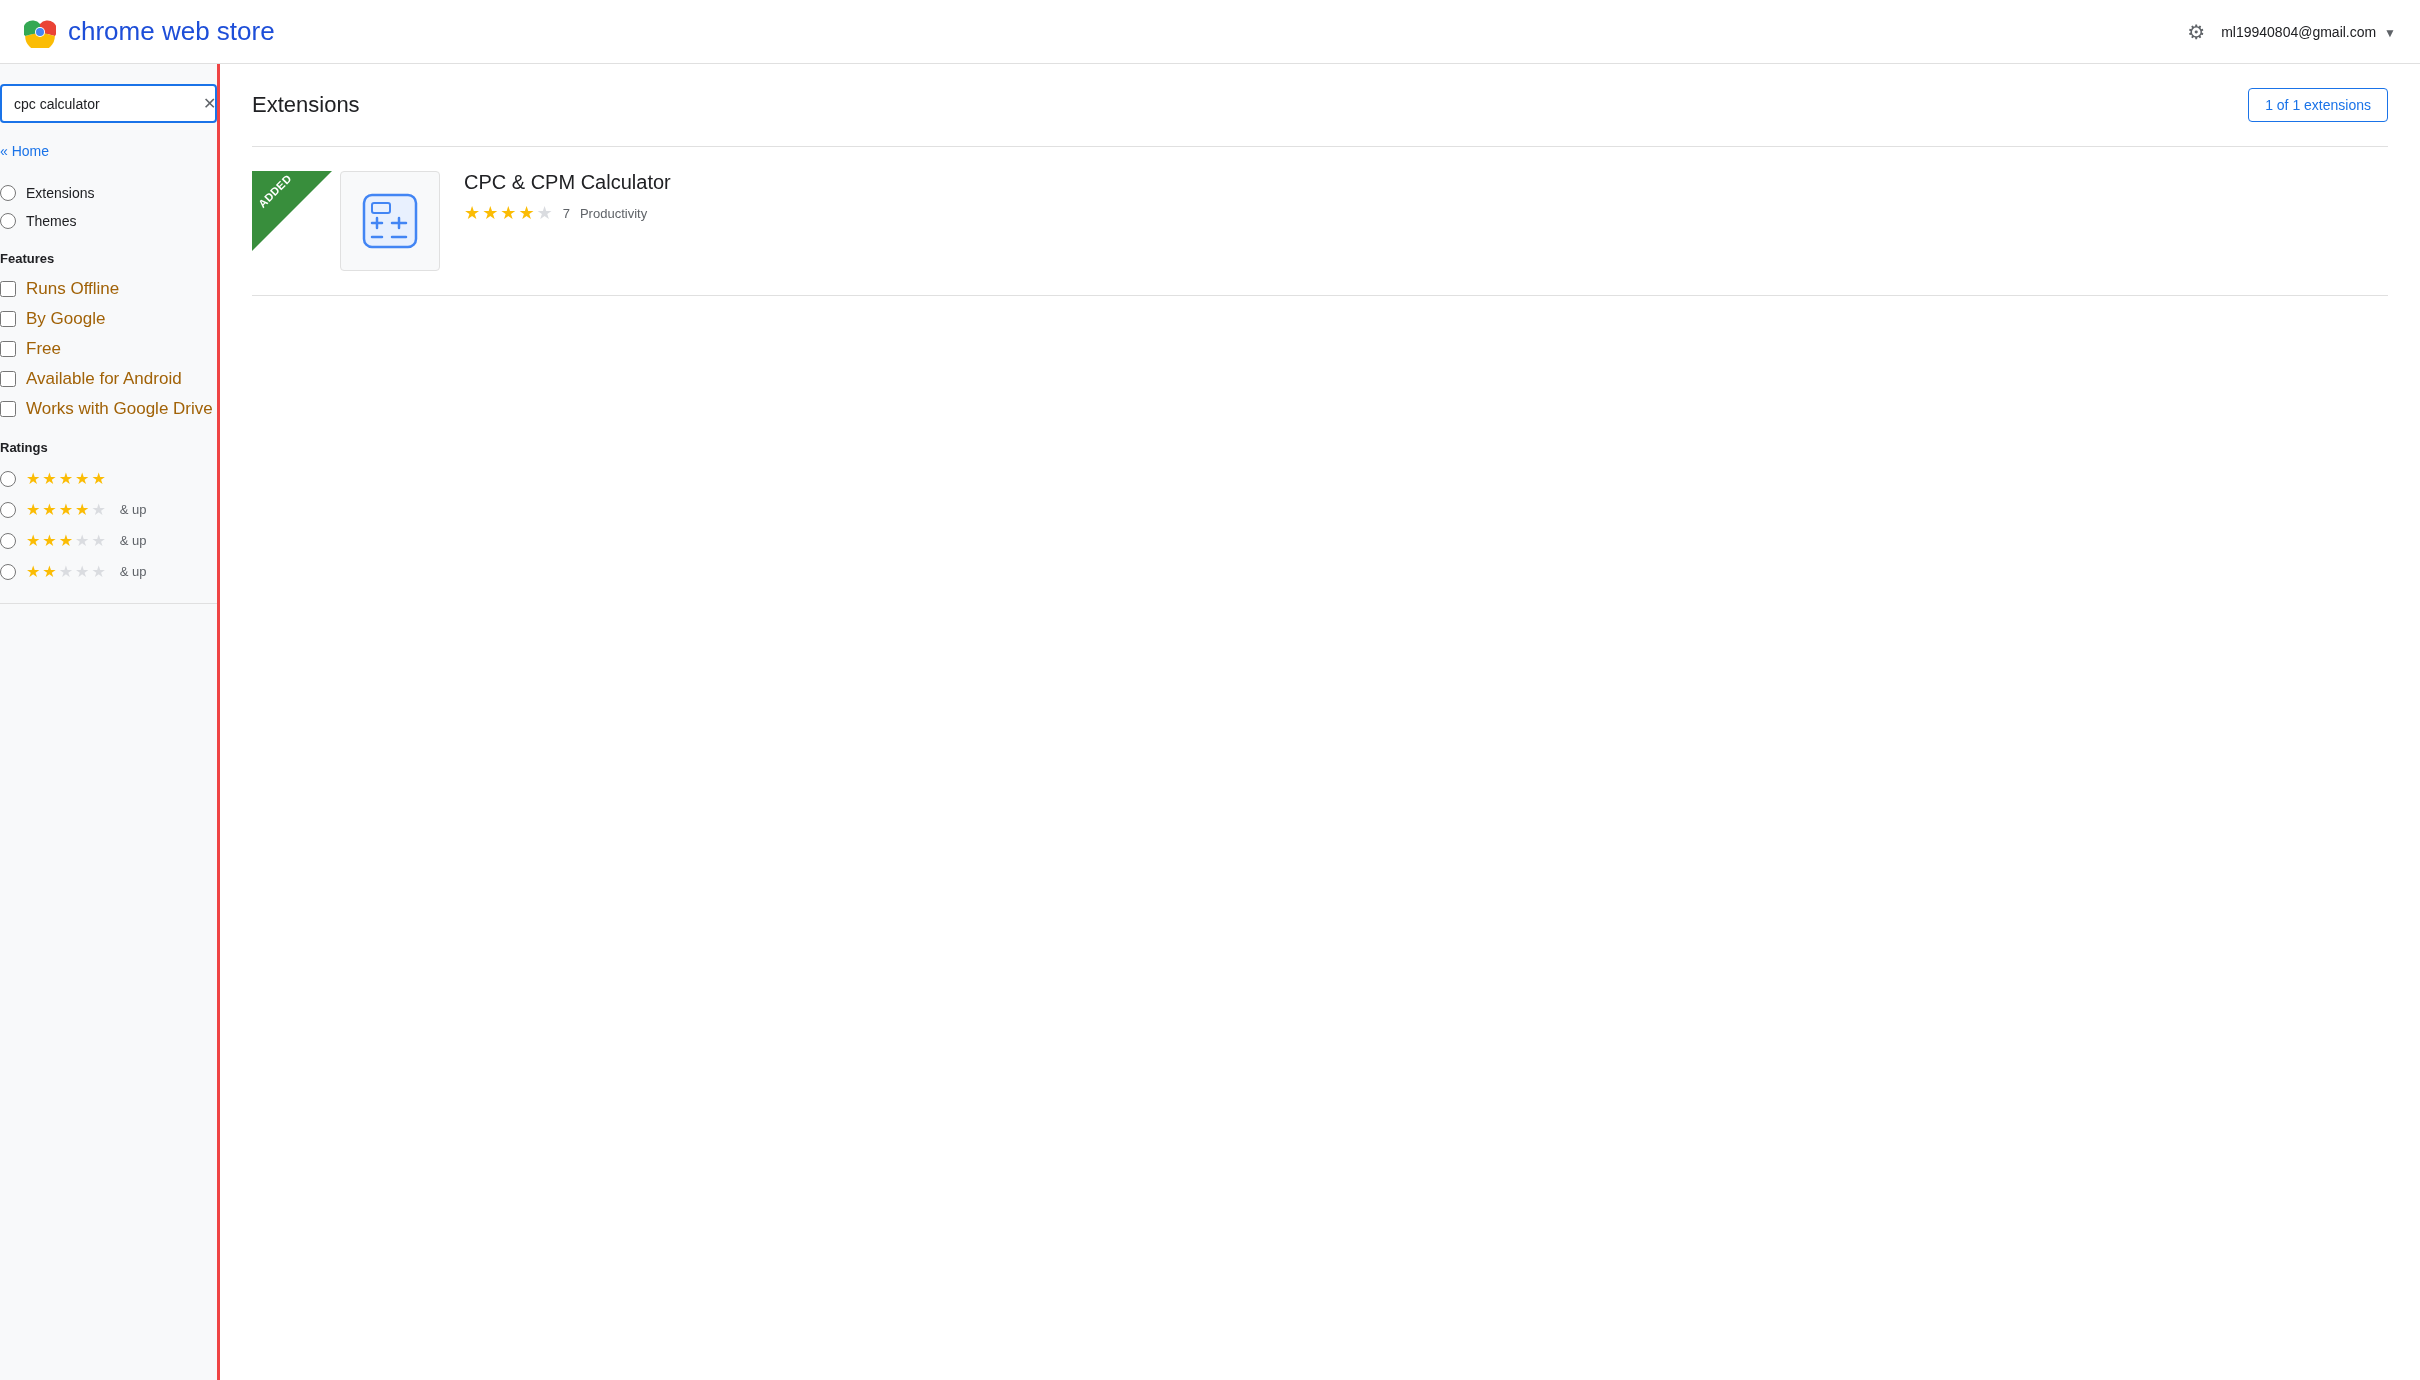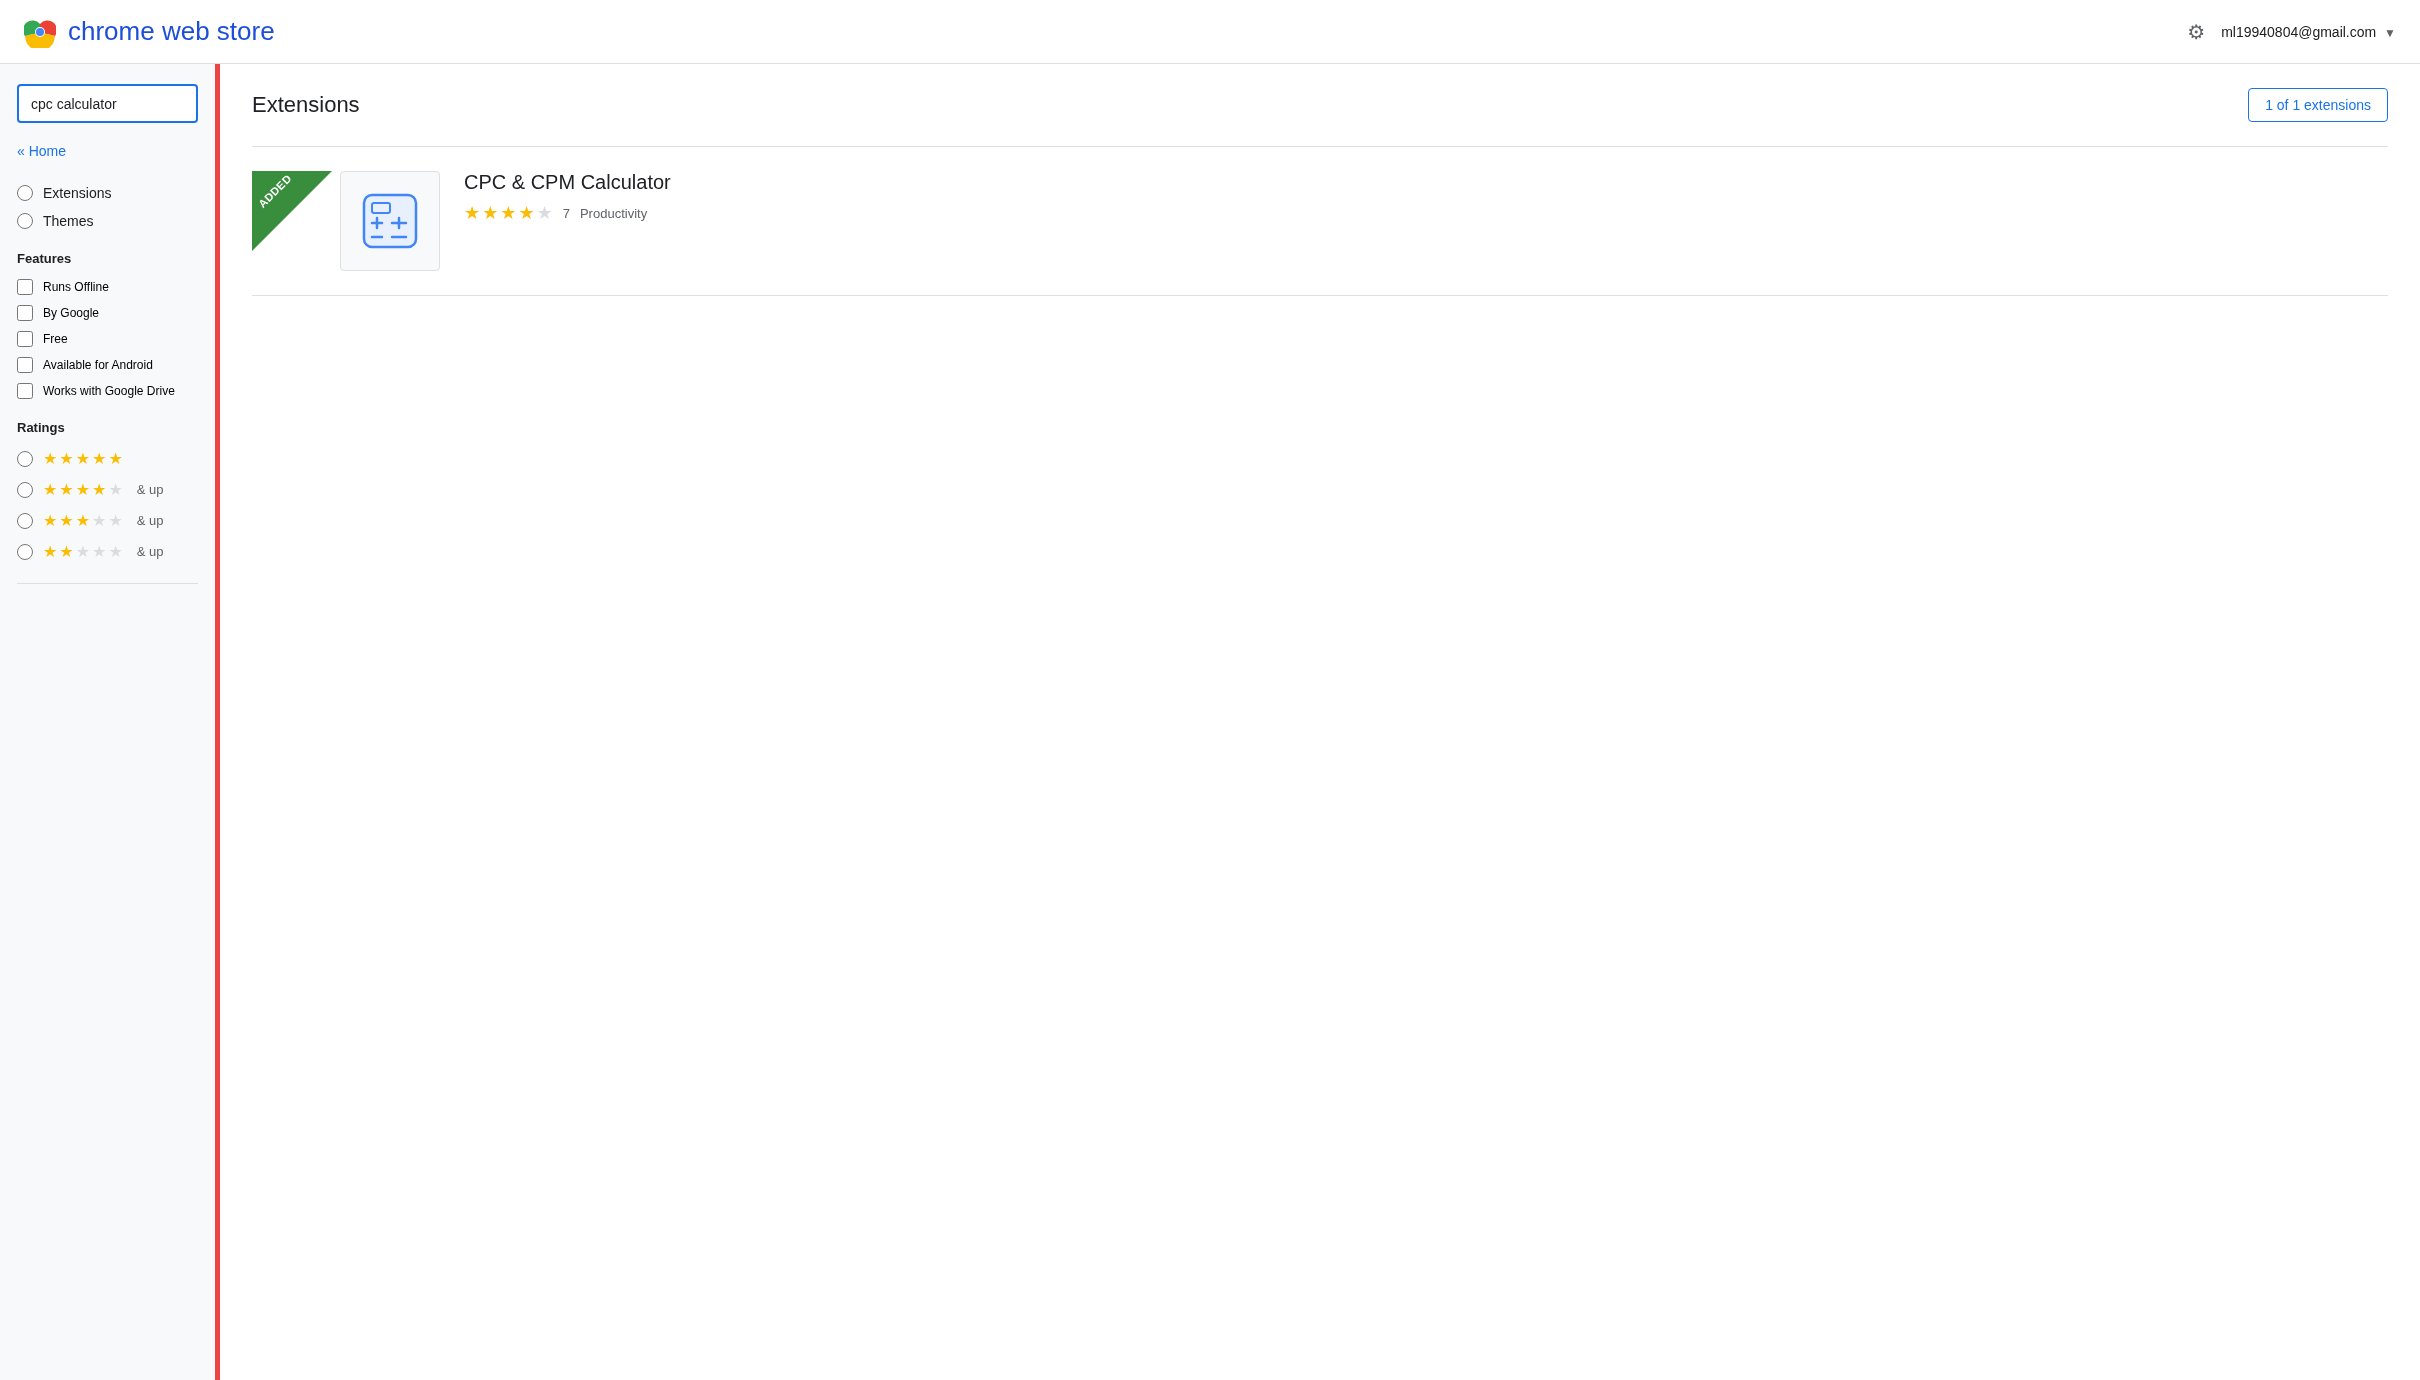--- a/index.html
+++ b/index.html
@@ -23,23 +23,23 @@
     .user-email { font-size: 14px; color: #202124; cursor: pointer; }
     .dropdown-arrow { font-size: 12px; color: #5f6368; margin-left: 4px; }
 
     
     .main-layout { display: flex; min-height: calc(100vh - 64px); }
 
     
     .sidebar {
       width: 220px;
       background: #f8f9fa;
-      padding: 20px 17px;
+      padding: 20px 0;
       flex-shrink: 0;
-      border-right: 5px solid #ef4444;
+      border-right: 3px solid #ef4444;
     }
     .search-box {
       display: flex;
       align-items: center;
       border: 2px solid #1a73e8;
       border-radius: 4px;
       padding: 8px 12px;
       background: #fff;
       margin-bottom: 20px;
       gap: 8px;
@@ -70,21 +70,21 @@
     .section-title { font-size: 13px; font-weight: 700; color: #202124; margin: 16px 0 8px; }
 
     .checkbox-item {
       display: flex;
       align-items: center;
       gap: 10px;
       padding: 5px 0;
       cursor: pointer;
     }
     .checkbox-item input[type="checkbox"] { width: 16px; height: 16px; cursor: pointer; accent-color: #1a73e8; }
-    .checkbox-label { font-size: 12px; color: #000000; }
+    .checkbox-label { font-size: 17px; color: #a16207; }
 
     .ratings-section { margin-top: 8px; }
     .rating-item {
       display: flex;
       align-items: center;
       gap: 10px;
       padding: 6px 0;
       cursor: pointer;
     }
     .rating-item input[type="radio"] { width: 16px; height: 16px; cursor: pointer; accent-color: #1a73e8; }

